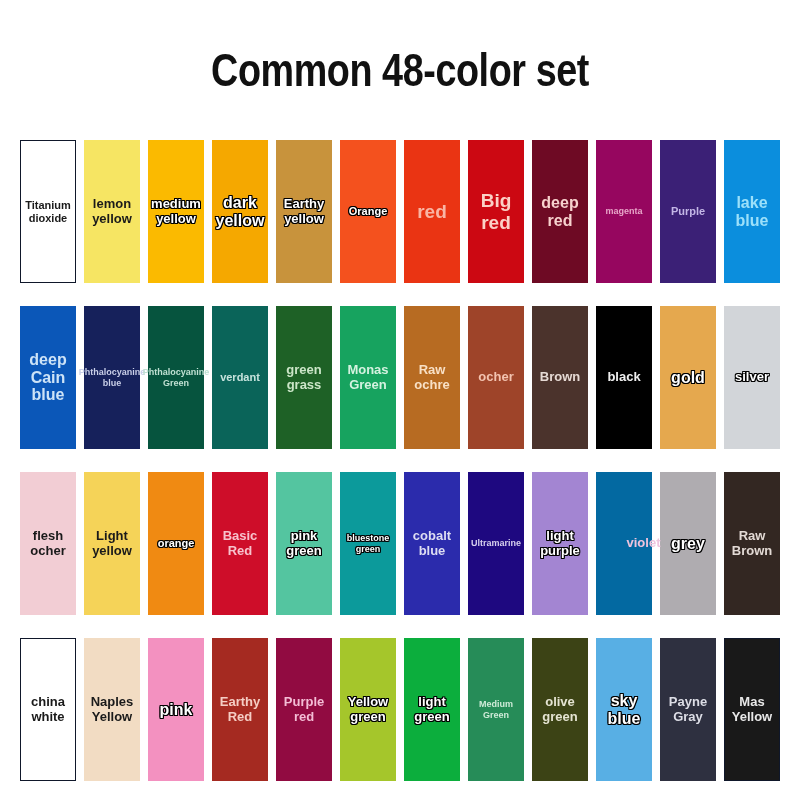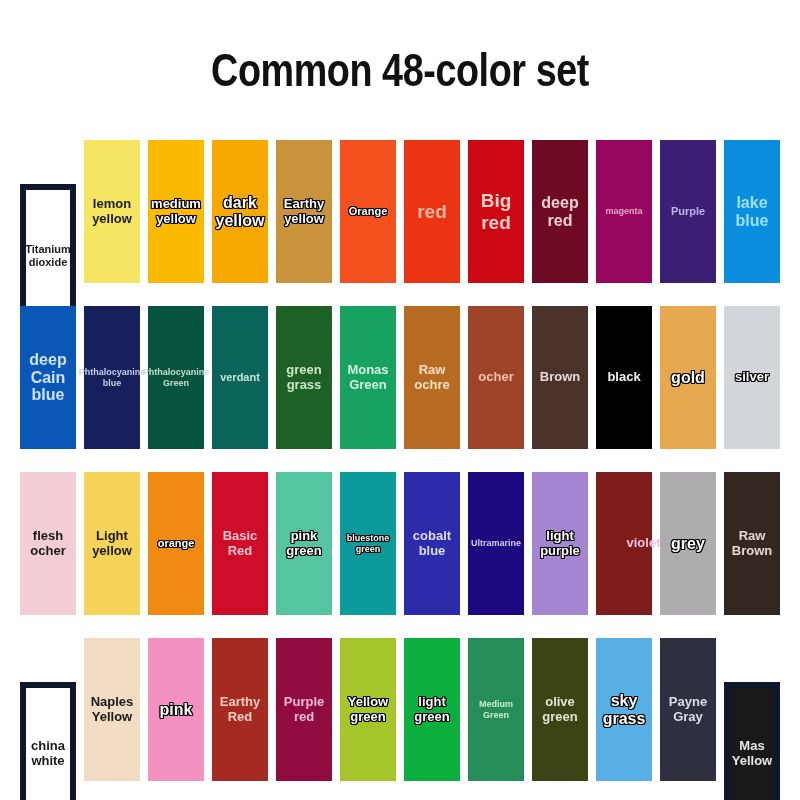--- a/index.html
+++ b/index.html
@@ -80,21 +80,21 @@
 
   
   .outlined .label {
     color: #ffffff;
     text-shadow:
       -1px -1px 0 #000, 1px -1px 0 #000,
       -1px  1px 0 #000, 1px  1px 0 #000,
       -1px  0   0 #000, 1px  0   0 #000,
        0   -1px 0 #000, 0    1px 0 #000;
   }
-  .bordered { border: 6px solid #0f172a; margin-top: 44px; }
+  .bordered { border: 1px solid #0f172a; }
 </style>
 </head>
 <body>
 
 <div class="page">
 
   <div class="title">Common 48-color set</div>
 
   <div class="grid">
       <div class="row">
@@ -216,21 +216,21 @@
           <span class="label" style="color: rgb(221, 221, 242);">cobalt
 blue</span>
         </div>
         <div class="swatch fs-xs" style="background: rgb(30, 8, 128);">
           <span class="label" style="color: rgb(215, 208, 238);">Ultramarine</span>
         </div>
         <div class="swatch fs-md outlined" style="background: rgb(163, 133, 210);">
           <span class="label">light
 purple</span>
         </div>
-        <div class="swatch fs-md" style="background: #7f1d1d; padding-left: 39px;">
+        <div class="swatch fs-md" style="background: #0369a1; padding-left: 39px;">
           <span class="label" style="color: rgb(239, 196, 222);">violet</span>
         </div>
         <div class="swatch fs-lg outlined" style="background: rgb(175, 172, 176);">
           <span class="label">grey</span>
         </div>
         <div class="swatch fs-md" style="background: rgb(51, 39, 34);">
           <span class="label" style="color: rgb(227, 218, 213);">Raw
 Brown</span>
         </div>
       </div>
@@ -265,21 +265,21 @@
         <div class="swatch fs-xs" style="background: rgb(38, 140, 88);">
           <span class="label" style="color: rgb(207, 235, 216);">Medium
 Green</span>
         </div>
         <div class="swatch fs-md" style="background: rgb(60, 67, 21);">
           <span class="label" style="color: rgb(229, 228, 210);">olive
 green</span>
         </div>
         <div class="swatch fs-lg outlined" style="background: rgb(88, 175, 228);">
           <span class="label">sky
-grass</span>
+blue</span>
         </div>
         <div class="swatch fs-md" style="background: rgb(46, 48, 64);">
           <span class="label" style="color: rgb(221, 222, 230);">Payne
 Gray</span>
         </div>
         <div class="swatch fs-md bordered" style="background: rgb(25, 25, 25);">
           <span class="label" style="color: rgb(232, 232, 232);">Mas
 Yellow</span>
         </div>
       </div>

